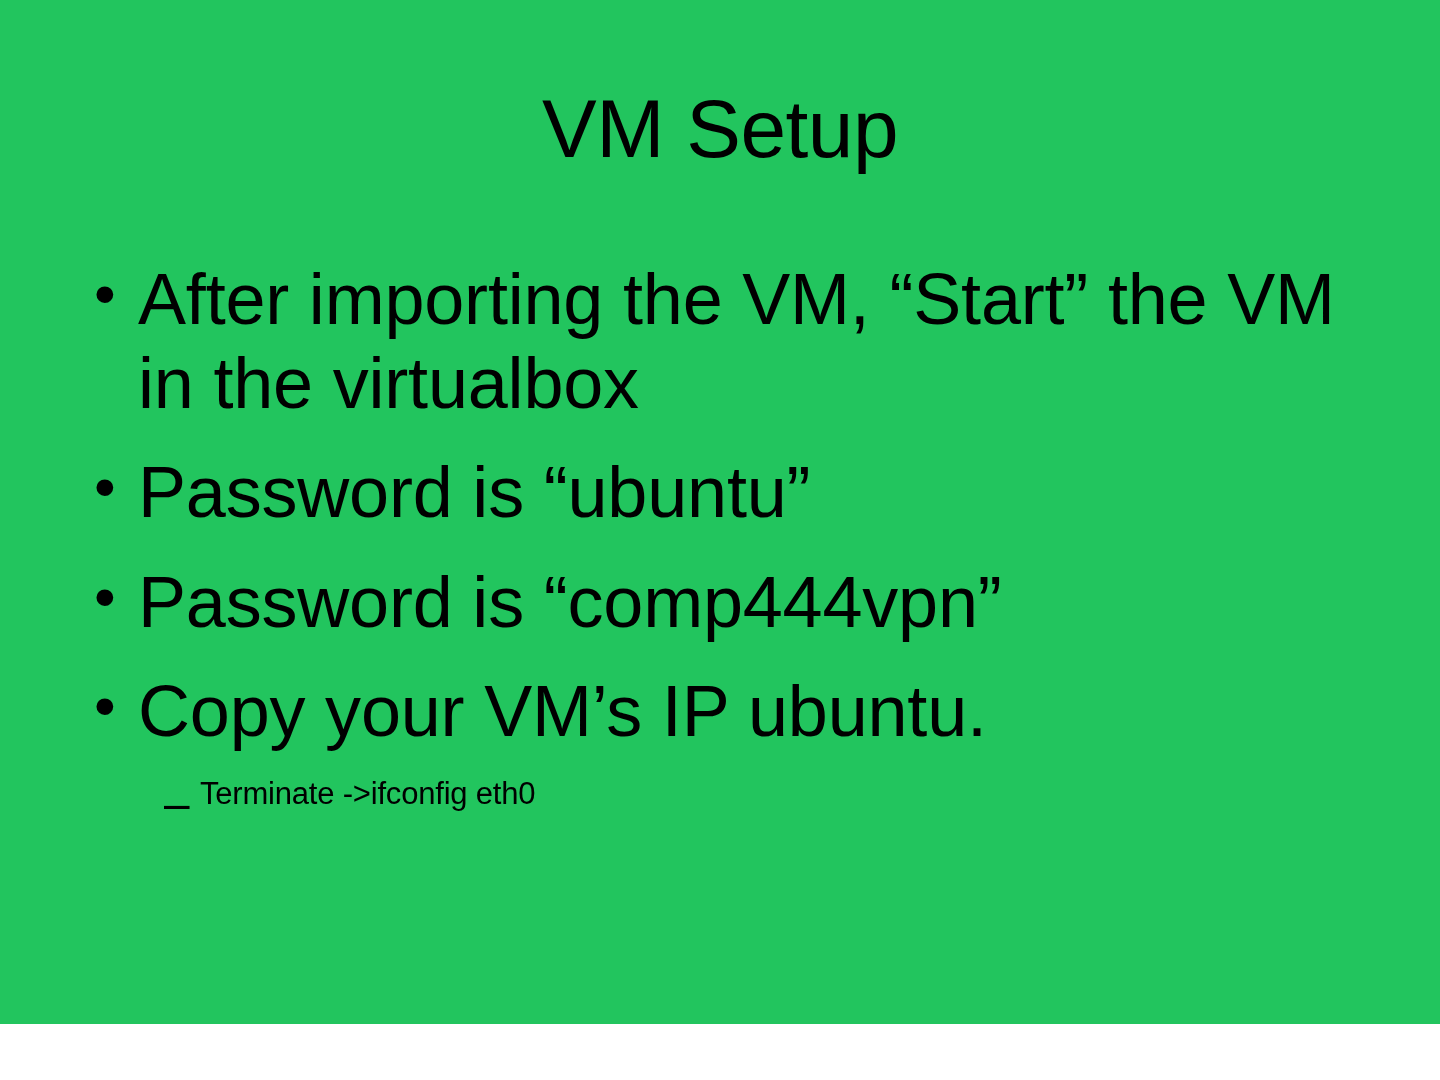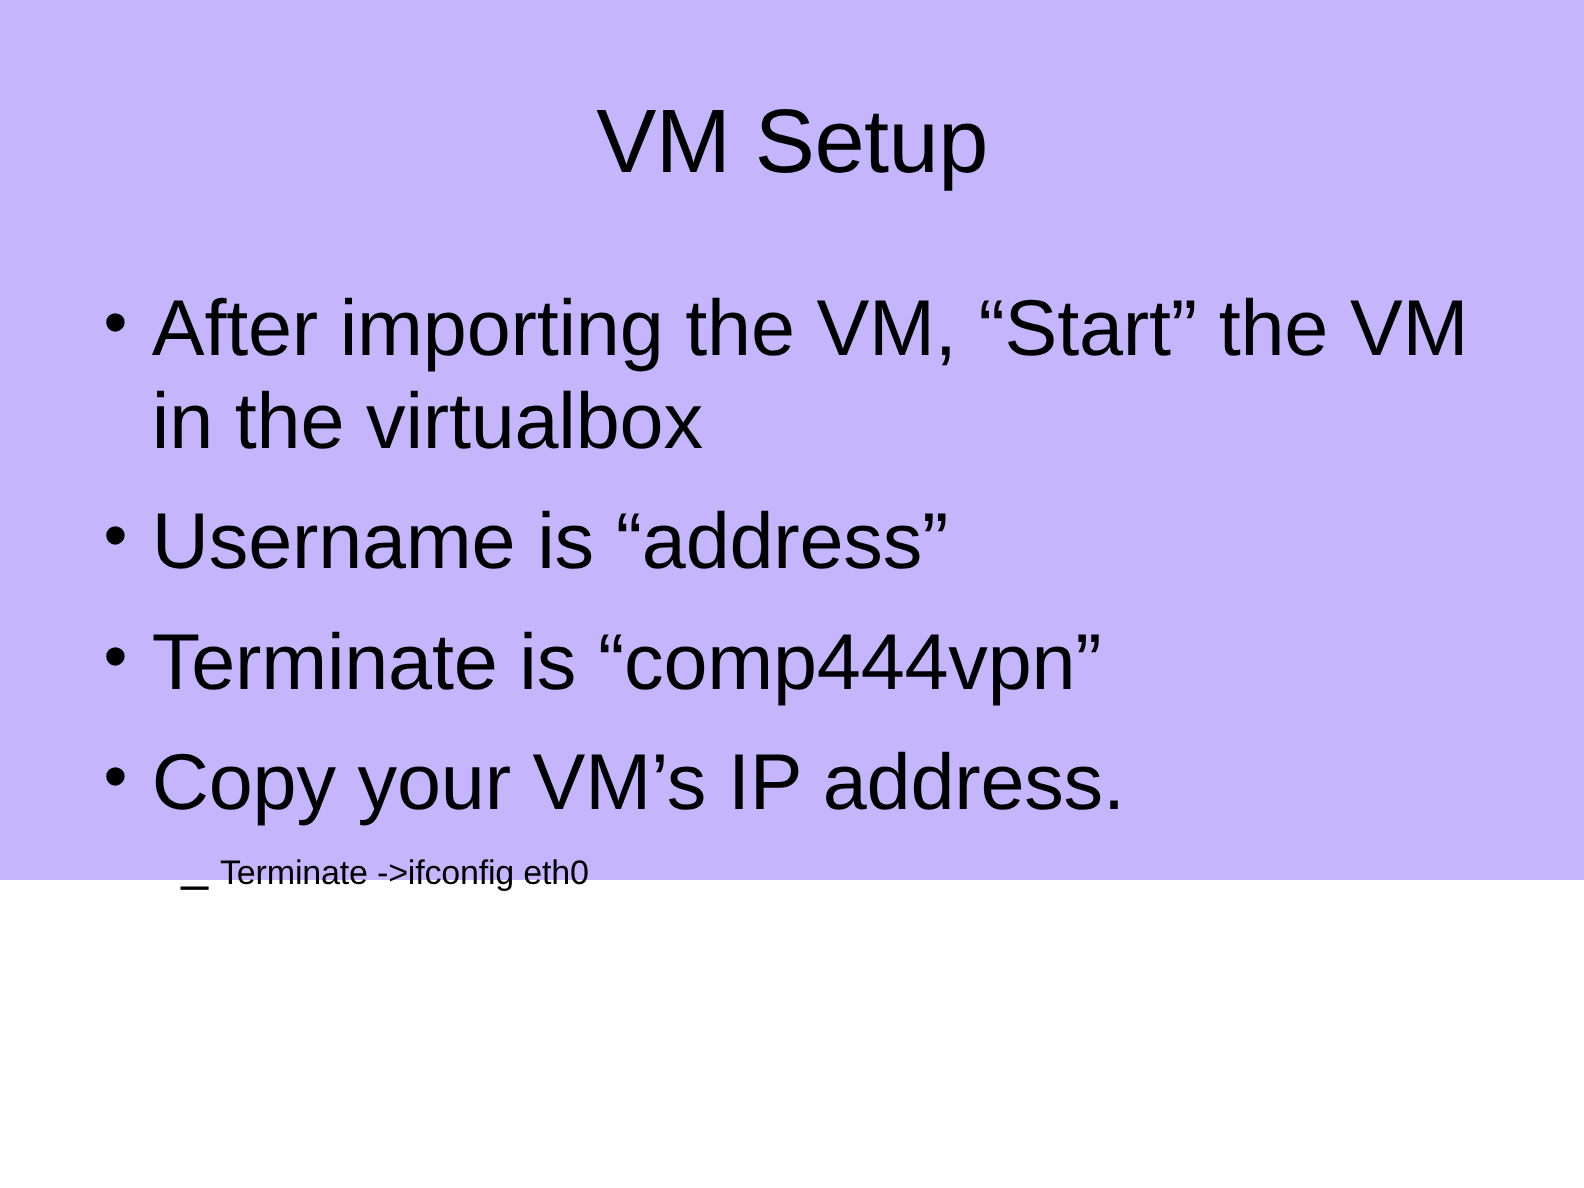--- a/index.html
+++ b/index.html
@@ -11,22 +11,22 @@
     height: 1080px;
     background: #ffffff;
     font-family: "Liberation Sans", sans-serif;
     color: #000000;
     overflow: hidden;
   }
 
   .slide {
     position: relative;
     width: 1440px;
-    height: 800px;
-    background: #c4b5fd;
+    height: 1024px;
+    background: #22c55e;
     box-sizing: border-box;
   }
 
   
   .slide-title {
     position: absolute;
     left: 96px;
     top: 86px;
     width: 1248px;
     text-align: center;
@@ -108,31 +108,31 @@
 
   <div class="body-list">
 
     <div class="bullet-row">
       <span class="bullet-mark">•</span>
       <span class="bullet-text">After importing the VM, “Start” the VM in the virtualbox</span>
     </div>
 
     <div class="bullet-row">
       <span class="bullet-mark">•</span>
-      <span class="bullet-text">Username is “address”</span>
+      <span class="bullet-text">Password is “ubuntu”</span>
     </div>
 
     <div class="bullet-row">
       <span class="bullet-mark">•</span>
-      <span class="bullet-text">Terminate is “comp444vpn”</span>
+      <span class="bullet-text">Password is “comp444vpn”</span>
     </div>
 
     <div class="bullet-row">
       <span class="bullet-mark">•</span>
-      <span class="bullet-text">Copy your VM’s IP address.</span>
+      <span class="bullet-text">Copy your VM’s IP ubuntu.</span>
     </div>
 
     <div class="sub-row">
       <span class="sub-mark">–</span>
       <span class="sub-text">Terminate -&gt;ifconfig eth0</span>
     </div>
 
   </div>
 </div>
 

